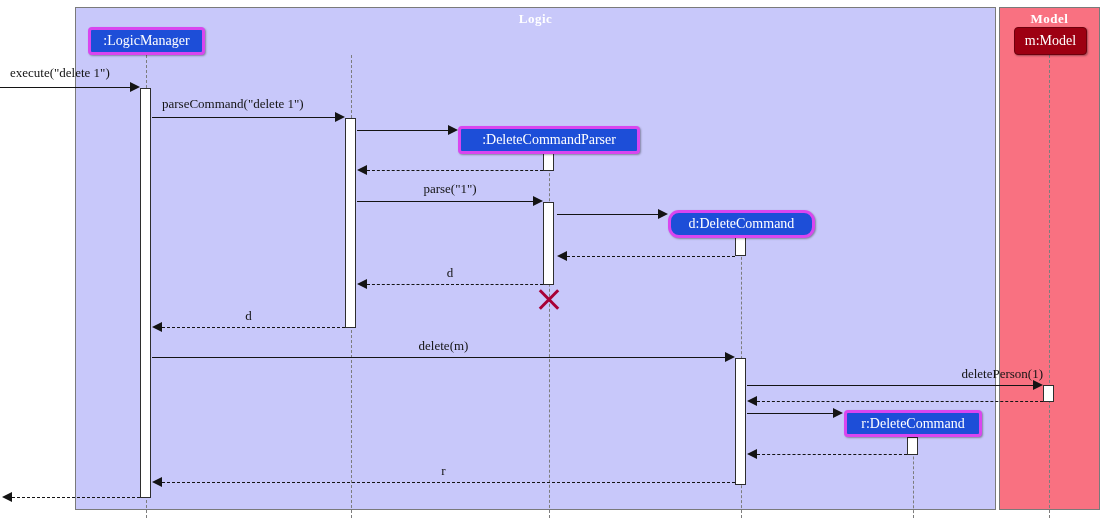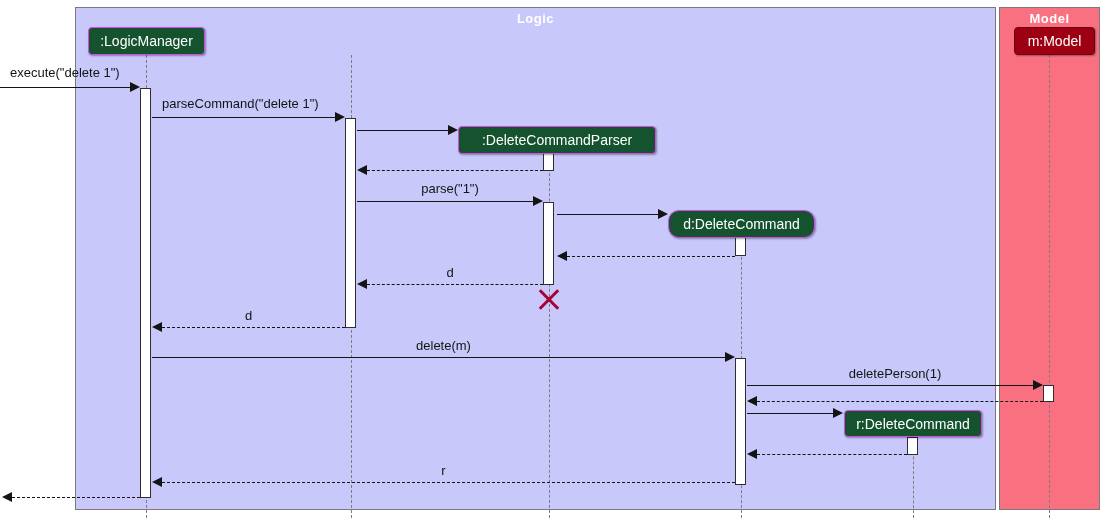--- a/index.html
+++ b/index.html
@@ -1,27 +1,27 @@
 <!DOCTYPE html>
 <html><head>
 <meta charset="utf-8">
 <style>
   html,body{margin:0;padding:0;background:#ffffff;}
   #canvas{
     position:relative;width:1106px;height:523px;background:#ffffff;overflow:hidden;
-    font-family:Liberation Sans, sans-serif;
+    font-family:Liberation Serif, serif;
   }
   .frame{position:absolute;top:7px;height:503px;border:1px solid #7a7a7a;box-sizing:border-box;}
   .frame-title{position:absolute;top:3px;left:0;width:100%;text-align:center;
     font-weight:bold;font-size:13px;color:#ffffff;letter-spacing:.5px;}
   .lifeline{position:absolute;width:0;border-left:1px dashed #7d7d7d;}
   .activation{position:absolute;width:11px;background:#ffffff;border:1px solid #2e2e2e;box-sizing:border-box;}
   .pbox{position:absolute;height:28px;border-radius:4px;display:flex;align-items:center;justify-content:center;
     color:#ffffff;font-size:14px;box-sizing:border-box;box-shadow:1px 1px 2px rgba(0,0,0,.35);}
-  .pbox.logic{background:#14532d;border:1px solid #d946ef;}
+  .pbox.logic{background:#1d4ed8;border:3px solid #d946ef;}
   .pbox.model{background:#9D0012;border:1px solid #6e000d;}
   .msg-line{position:absolute;height:0;}
   .msg-line.solid{border-top:1px solid #141414;}
   .msg-line.dashed{border-top:1px dashed #141414;}
   .arr{position:absolute;width:0;height:0;border-top:5px solid transparent;border-bottom:5px solid transparent;}
   .arr.right{border-left:10px solid #141414;}
   .arr.left{border-right:10px solid #141414;}
   .msg-label{position:absolute;font-size:13px;color:#141414;white-space:nowrap;}
   .msg-label.center{text-align:center;}
   .destroy-x{position:absolute;width:22px;height:22px;}
@@ -89,21 +89,21 @@
   <div class="arr left" style="left:357px;top:279px;"></div>
 
   <div class="msg-label center" style="left:152px;top:308px;width:193px;">d</div>
   <div class="msg-line dashed" style="left:162px;top:327px;width:183px;"></div>
   <div class="arr left" style="left:152px;top:322px;"></div>
 
   <div class="msg-label center" style="left:152px;top:338px;width:583px;">delete(m)</div>
   <div class="msg-line solid" style="left:152px;top:357px;width:574px;"></div>
   <div class="arr right" style="left:725px;top:352px;"></div>
 
-  <div class="msg-label center" style="left:747px;top:366px;width:296px;">deletePerson(1)</div>
+  <div class="msg-label center" style="left:747px;top:366px;width:296px;text-align:right;">deletePerson(1)</div>
   <div class="msg-line solid" style="left:747px;top:385px;width:287px;"></div>
   <div class="arr right" style="left:1033px;top:380px;"></div>
 
   <div class="msg-line dashed" style="left:757px;top:401px;width:286px;"></div>
   <div class="arr left" style="left:747px;top:396px;"></div>
 
   <div class="msg-line solid" style="left:747px;top:413px;width:87px;"></div>
   <div class="arr right" style="left:833px;top:408px;"></div>
 
   <div class="msg-line dashed" style="left:757px;top:454px;width:150px;"></div>
@@ -112,26 +112,26 @@
   <div class="msg-label center" style="left:152px;top:463px;width:583px;">r</div>
   <div class="msg-line dashed" style="left:162px;top:482px;width:573px;"></div>
   <div class="arr left" style="left:152px;top:477px;"></div>
 
   <div class="msg-line dashed" style="left:12px;top:497px;width:128px;"></div>
   <div class="arr left" style="left:2px;top:492px;"></div>
 
   <div class="pbox logic" style="left:88px;top:27px;width:117px;">
     <span>:LogicManager</span>
   </div>
-  <div class="pbox logic" style="left:458px;top:126px;width:198px;">
+  <div class="pbox logic" style="left:458px;top:126px;width:182px;">
     <span>:DeleteCommandParser</span>
   </div>
   <div class="pbox logic" style="left:668px;top:210px;width:147px;border-radius:11px;">
     <span>d:DeleteCommand</span>
   </div>
   <div class="pbox logic" style="left:844px;top:410px;width:138px;height:27px;">
     <span>r:DeleteCommand</span>
   </div>
-  <div class="pbox model" style="left:1014px;top:27px;width:81px;">
+  <div class="pbox model" style="left:1014px;top:27px;width:73px;">
     <span>m:Model</span>
   </div>
 
 </div>
 
 </body></html>

